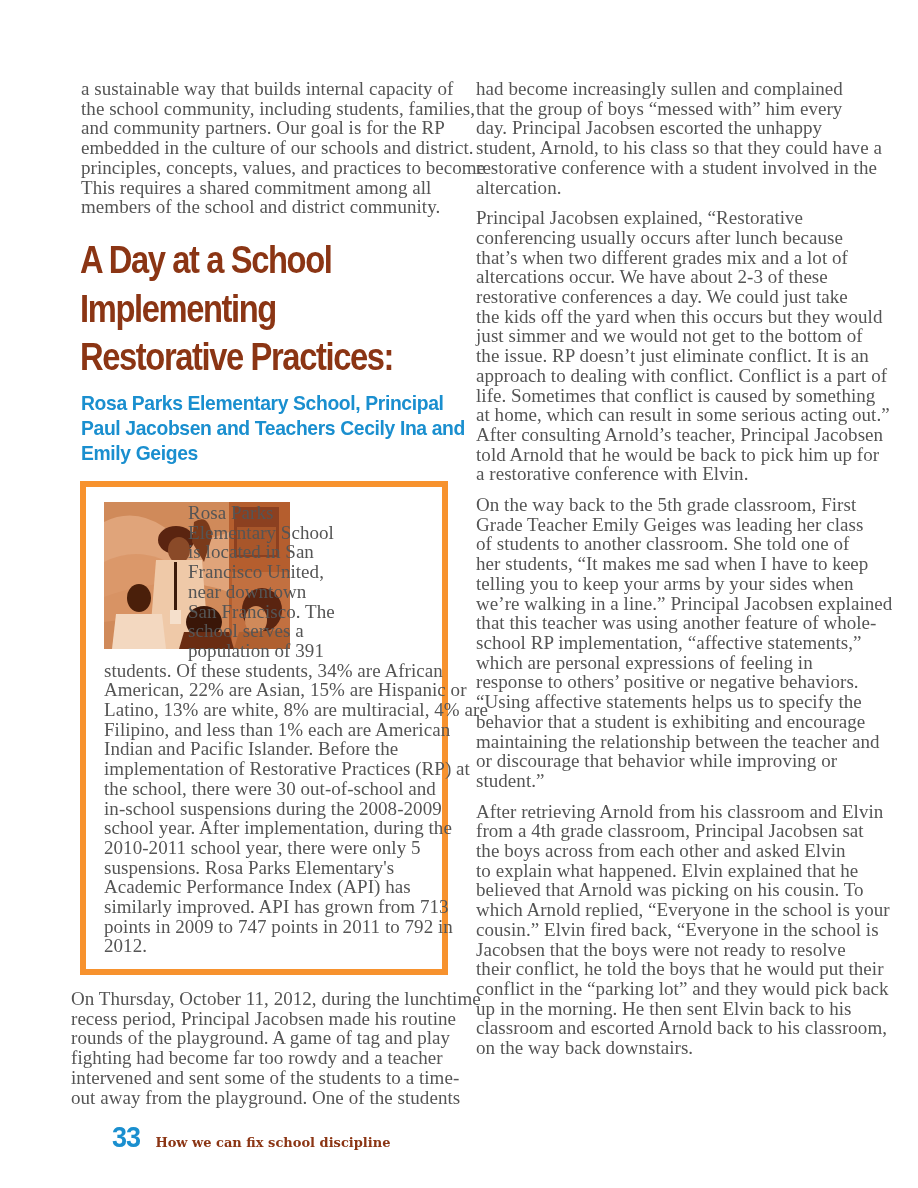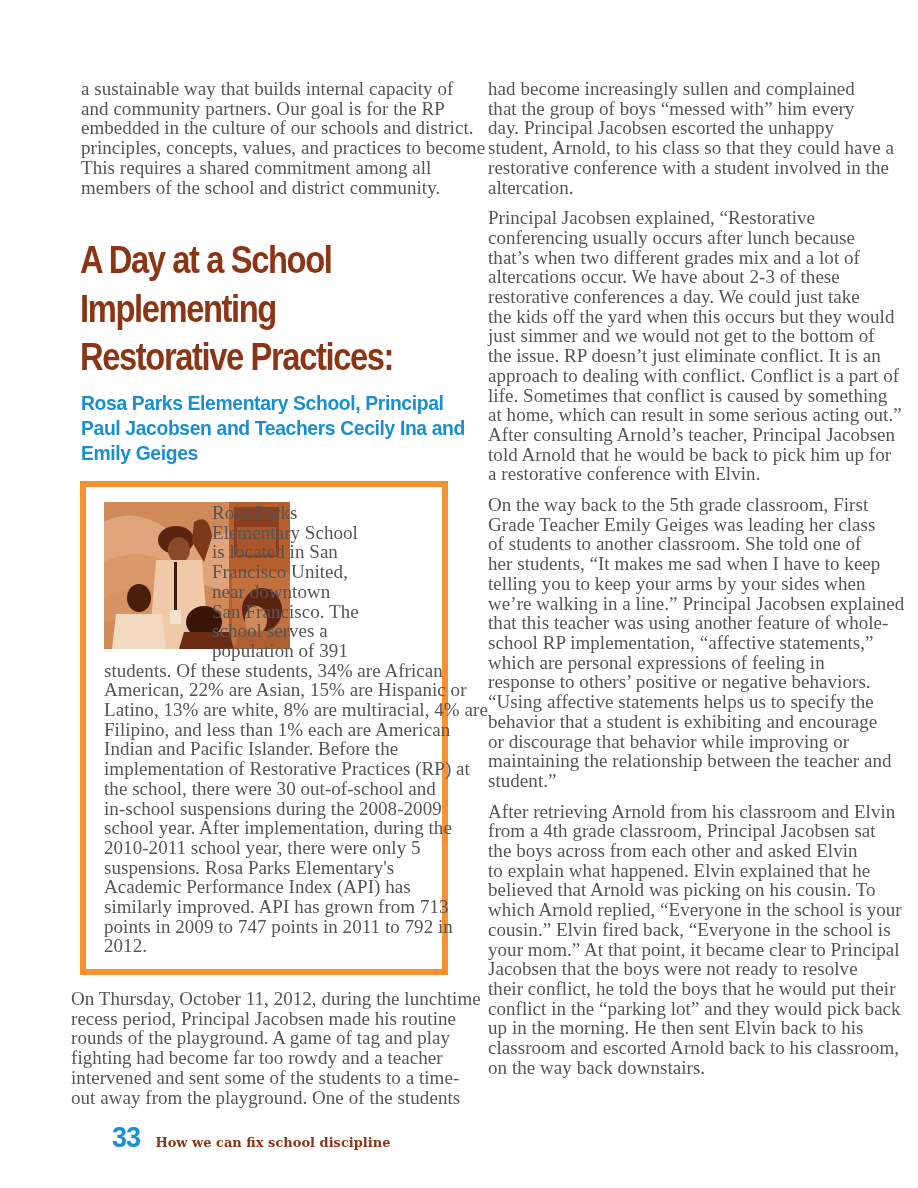--- a/index.html
+++ b/index.html
@@ -17,21 +17,21 @@
     line-height: 19.7px;
     color: #555555;
     letter-spacing: 0.05px;
   }
   .col-left {
     position: absolute; left: 81px; top: 79px; width: 372px;
   }
   .col-right {
     position: absolute; left: 476px; top: 79px; width: 372px;
   }
-  .col-right p { margin-bottom: 11px; margin-left: 12px; }
+  .col-right p { margin-bottom: 11px; }
   .line { display: block; white-space: nowrap; }
 
   .title {
     position: absolute; left: 80px; top: 236px; width: 380px;
     font-family: "Liberation Sans", "DejaVu Sans", sans-serif;
     font-weight: bold;
     font-size: 38px;
     line-height: 48.5px;
     color: #8b3514;
     letter-spacing: -1.6px;
@@ -59,21 +59,21 @@
   }
   .photo {
     position: absolute; left: 18px; top: 15px;
     width: 186px; height: 147px;
     overflow: hidden;
     background: #c46d3a;
   }
   .box-text {
     position: absolute; left: 18px; top: 16px; width: 330px;
   }
-  .box-text .indent { padding-left: 108px; }
+  .box-text .indent { padding-left: 84px; }
 
   .col-left-bottom {
     position: absolute; left: 71px; top: 989px; width: 372px;
   }
 
   .footer {
     position: absolute; left: 90px; top: 1120px;
     display: flex; align-items: baseline; margin-left: 22px;
   }
   .page-num {
@@ -91,20 +91,21 @@
     font-weight: bold;
     font-size: 13px;
     color: #8b3514;
   }
 </style>
 </head>
 <body>
 
 <div class="col-left body-text">
   <span class="line">a sustainable way that builds internal capacity of</span>
+  <span class="line">the school community, including students, families,</span>
   <span class="line">and community partners.  Our goal is for the RP</span>
   <span class="line">embedded in the culture of our schools and district.</span>
   <span class="line">principles, concepts, values, and practices to become</span>
   <span class="line">This requires a shared commitment among all</span>
   <span class="line">members of the school and district community.</span>
 </div>
 
 <h1 class="title">
   <span class="line">A Day at a School</span>
   <span class="line">Implementing</span>
@@ -210,33 +211,32 @@
     <span class="line">of students to another classroom.  She told one of</span>
     <span class="line">her students, “It makes me sad when I have to keep</span>
     <span class="line">telling you to keep your arms by your sides when</span>
     <span class="line">we’re walking in a line.”  Principal Jacobsen explained</span>
     <span class="line">that this teacher was using another feature of whole-</span>
     <span class="line">school RP implementation, “affective statements,”</span>
     <span class="line">which are personal expressions of feeling in</span>
     <span class="line">response to others’ positive or negative behaviors.</span>
     <span class="line">“Using affective statements helps us to specify the</span>
     <span class="line">behavior that a student is exhibiting and encourage</span>
+    <span class="line">maintaining the relationship between the teacher and</span>
     <span class="line">or discourage that behavior while improving or</span>
-    <span class="line">maintaining the relationship between the teacher and</span>
     <span class="line">student.”</span>
   </p>
   <p>
     <span class="line">After retrieving Arnold from his classroom and Elvin</span>
     <span class="line">from a 4th grade classroom, Principal Jacobsen sat</span>
     <span class="line">the boys across from each other and asked Elvin</span>
     <span class="line">to explain what happened.  Elvin explained that he</span>
     <span class="line">believed that Arnold was picking on his cousin.  To</span>
     <span class="line">which Arnold replied, “Everyone in the school is your</span>
     <span class="line">cousin.”  Elvin fired back, “Everyone in the school is</span>
-    <span class="line">your mom.”  At that point, it became clear to Principal</span>
     <span class="line">Jacobsen that the boys were not ready to resolve</span>
     <span class="line">their conflict, he told the boys that he would put their</span>
     <span class="line">conflict in the “parking lot” and they would pick back</span>
     <span class="line">up in the morning.   He then sent Elvin back to his</span>
     <span class="line">classroom and escorted Arnold back to his classroom,</span>
     <span class="line">on the way back downstairs.</span>
   </p>
 </div>
 
 <div class="footer">

